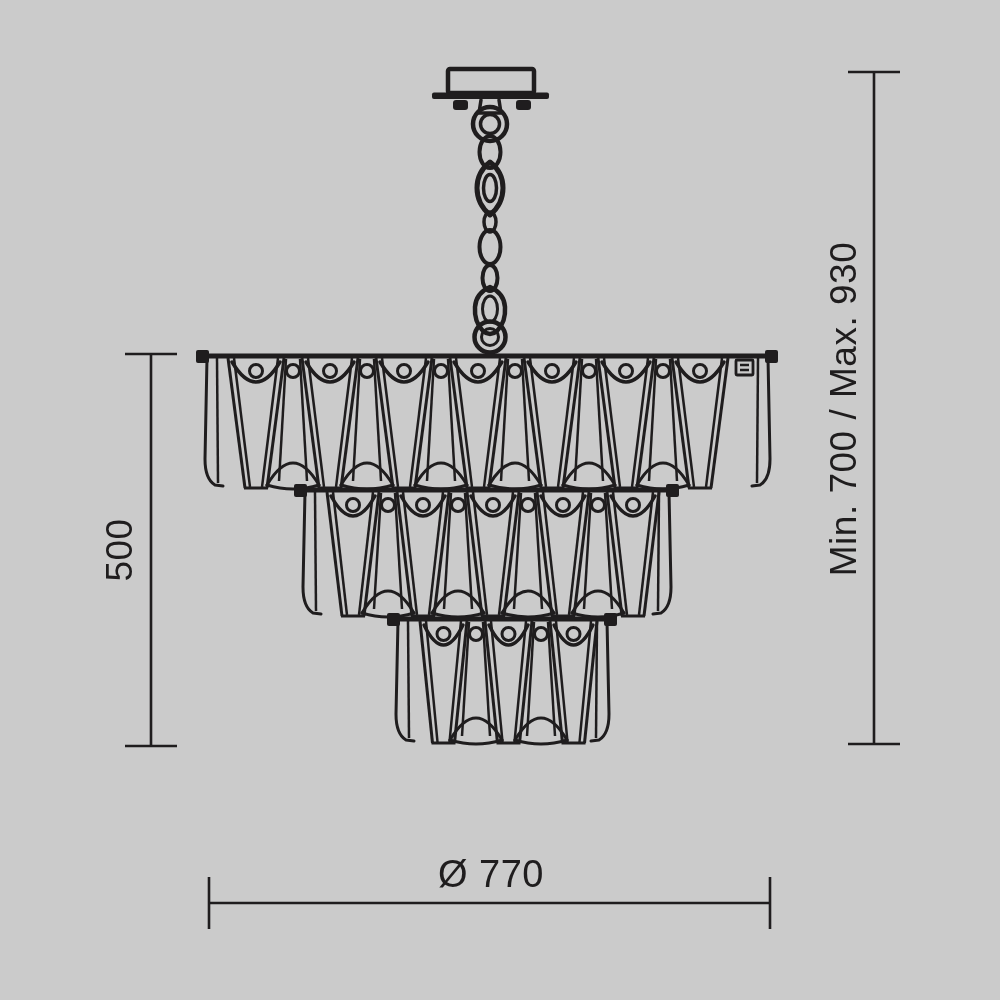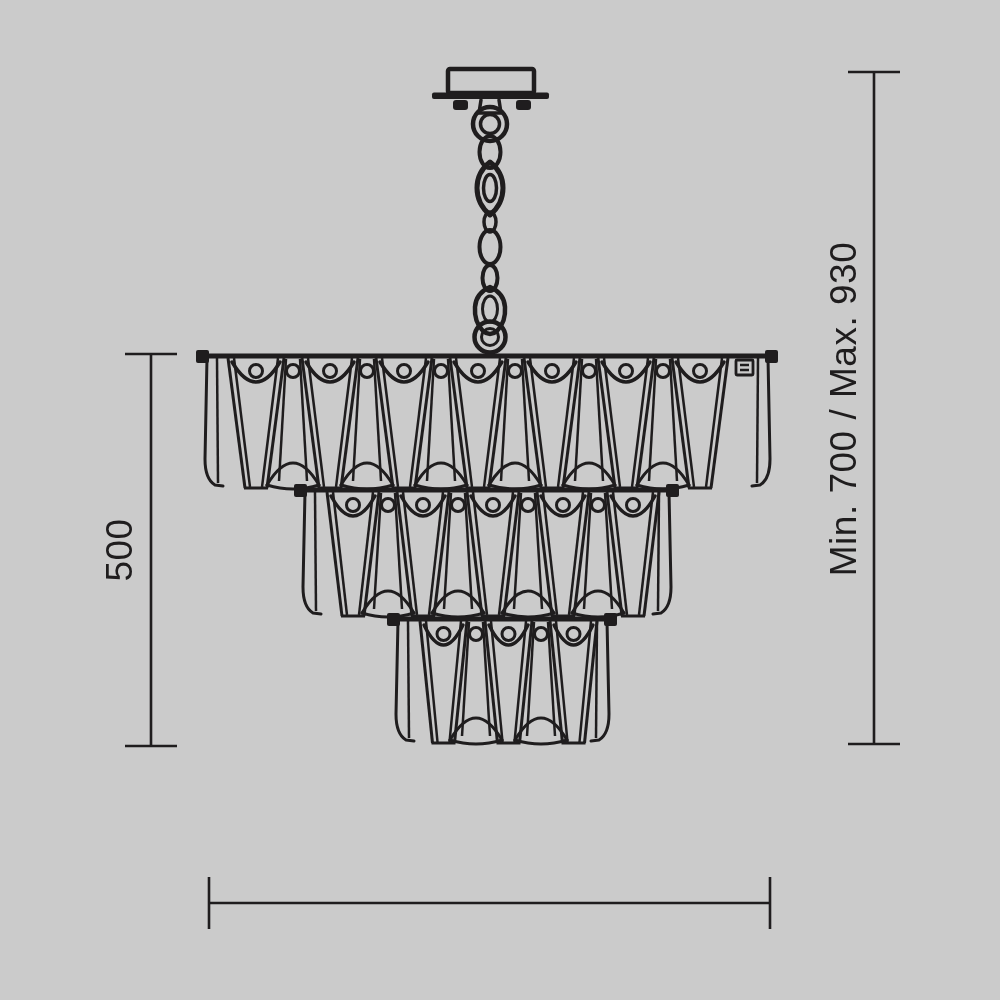--- a/index.html
+++ b/index.html
@@ -257,13 +257,14 @@
         <line x1="390" y1="619" x2="615" y2="619" stroke="#1f1d1e" stroke-width="5" stroke-linecap="butt"></line>
         <rect x="387" y="613" width="13" height="13" rx="2" fill="#1f1d1e"></rect>
         <rect x="604" y="613" width="13" height="13" rx="2" fill="#1f1d1e"></rect>
       </g>
     </svg>
 
   <div id="dim-height-label" class="dim-label vertical">500</div>
 
   <div id="dim-suspension-label" class="dim-label vertical">Min. 700 / Max. 930</div>
 
+  <div id="dim-diameter-label" class="dim-label">Ø 770</div>
 </div>
 
 </body></html>

